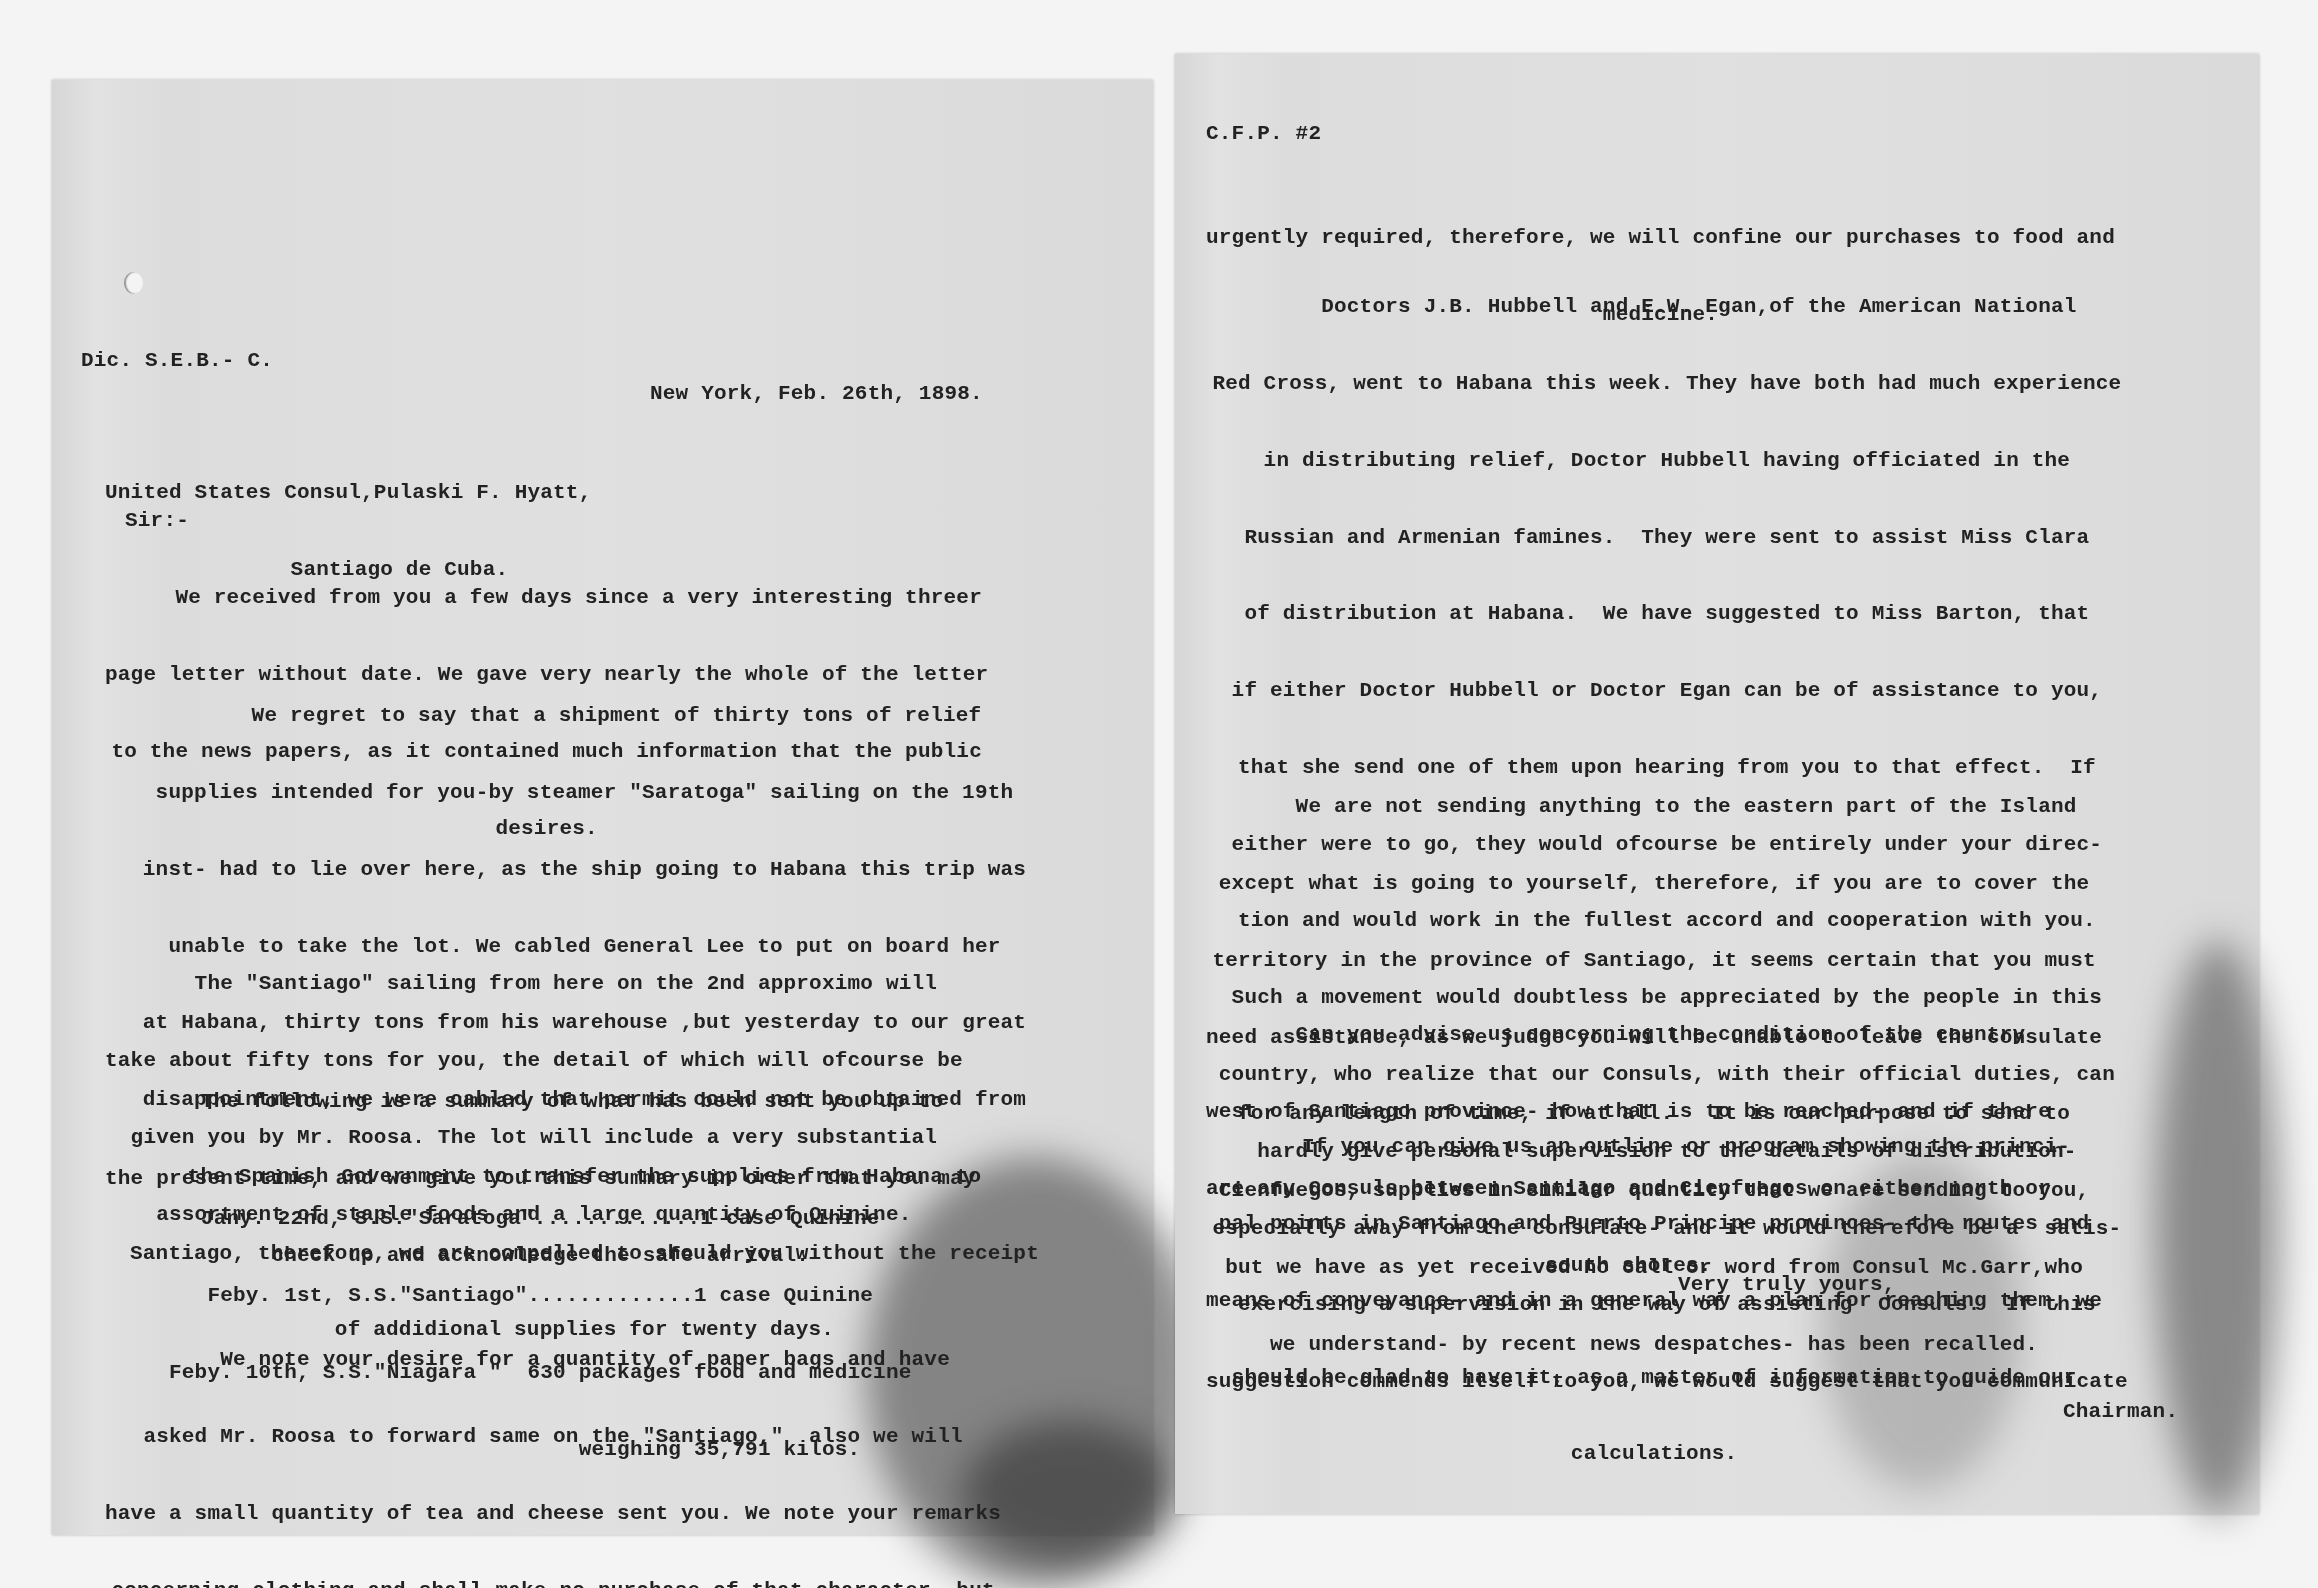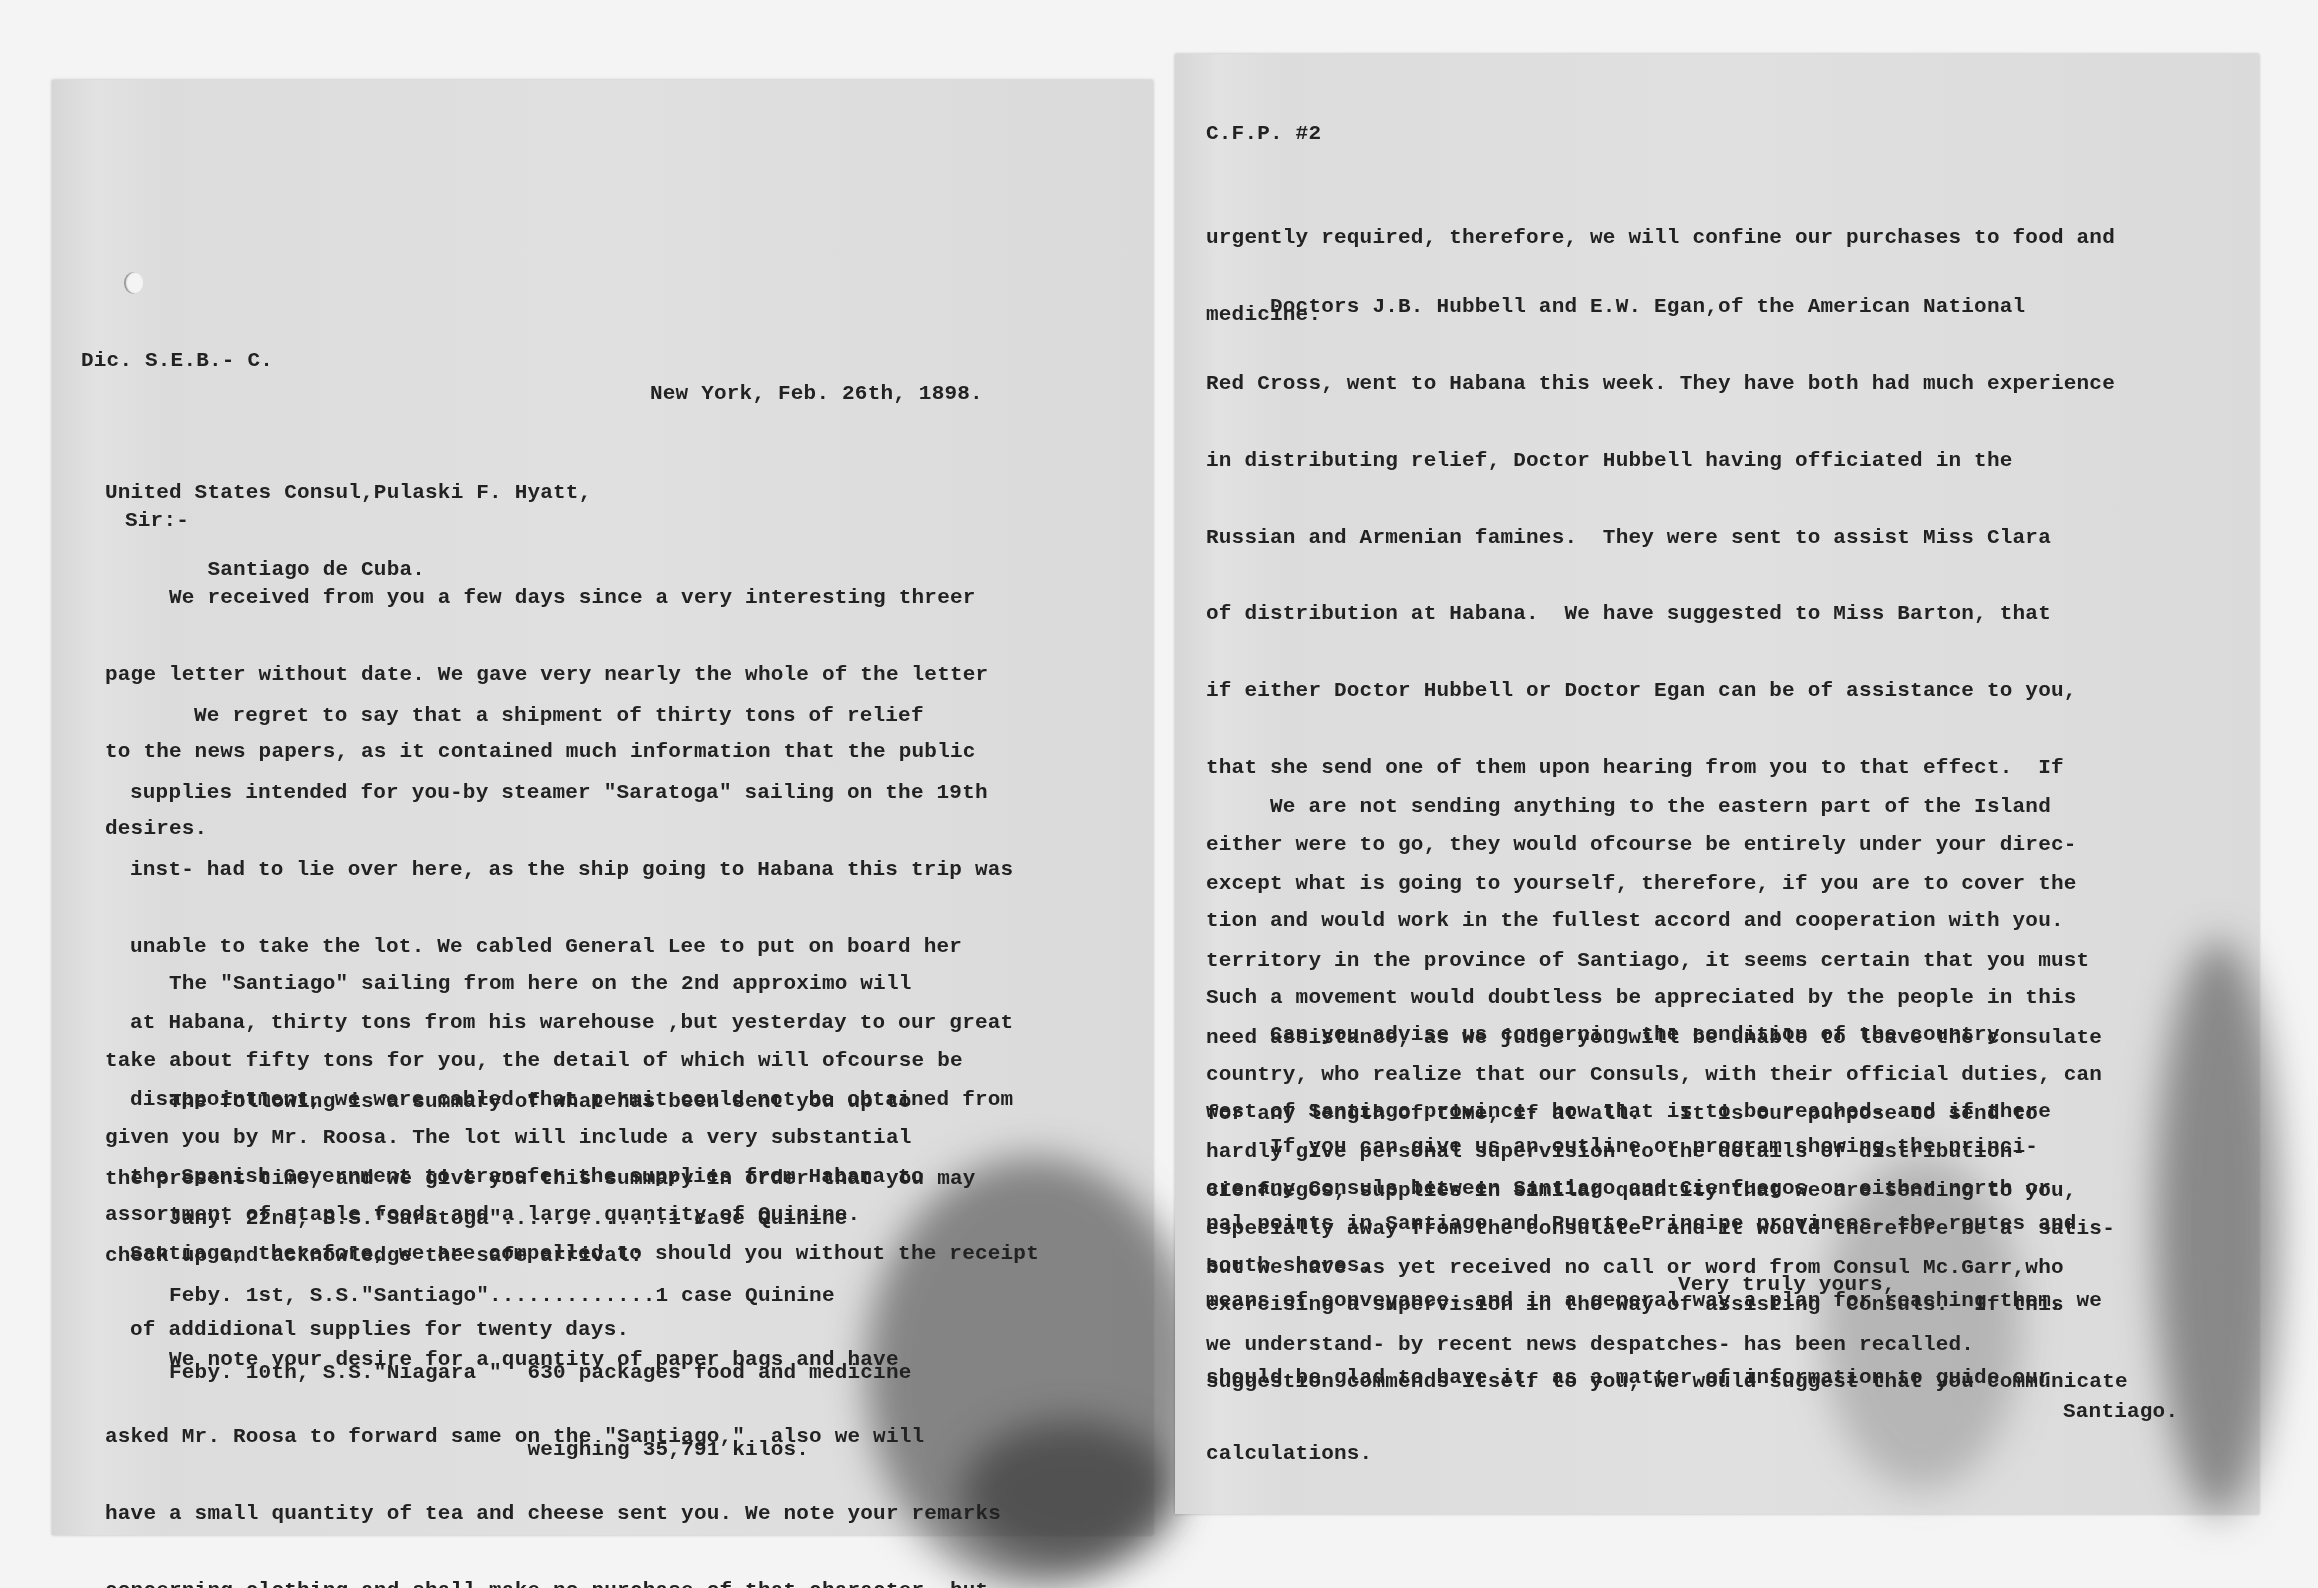--- a/index.html
+++ b/index.html
@@ -31,21 +31,21 @@
     position: absolute; left: 72px; top: 192px; width: 19px; height: 21.5px;
     background: #f4f4f4; border-radius: 50%;
     box-shadow: inset 1.9px 0 1.4px rgba(0,0,0,0.4);
   }
 
   .tw {
     position: absolute; margin: 0; white-space: pre;
     font-size: 21px; line-height: 25.6px; letter-spacing: 0.2px;
     font-weight: bold; color: #222;
   }
-  .para { position: absolute; margin: 0; }
+  .para { position: absolute; margin: 0; text-align: center; }
   .line { display: block; white-space: pre; }
 </style>
 </head>
 <body>
 
 <div id="left-sheet" class="sheet">
   <div class="stain stain-l1"></div>
   <div class="stain stain-l2"></div>
   <div class="hole"></div>
 
@@ -160,15 +160,15 @@
 
   <div class="para tw" style="left:31px; top:1029px;">
     <span class="line">     If you can give us an outline or program showing the princi-</span>
     <span class="line">pal points in Santiago and Puerto Principe provinces- the routes and</span>
     <span class="line">means of conveyance- and in a general way a plan for reaching them, we</span>
     <span class="line">should be glad to have it, as a matter of information to guide our</span>
     <span class="line">calculations.</span>
   </div>
 
   <p class="tw" style="left:503px; top:1218px;">Very truly yours,</p>
-  <p class="tw" style="left:888px; top:1345px;">Santiago.</p>
+  <p class="tw" style="left:888px; top:1345px;">Chairman.</p>
 </div>
 
 
 </body></html>

